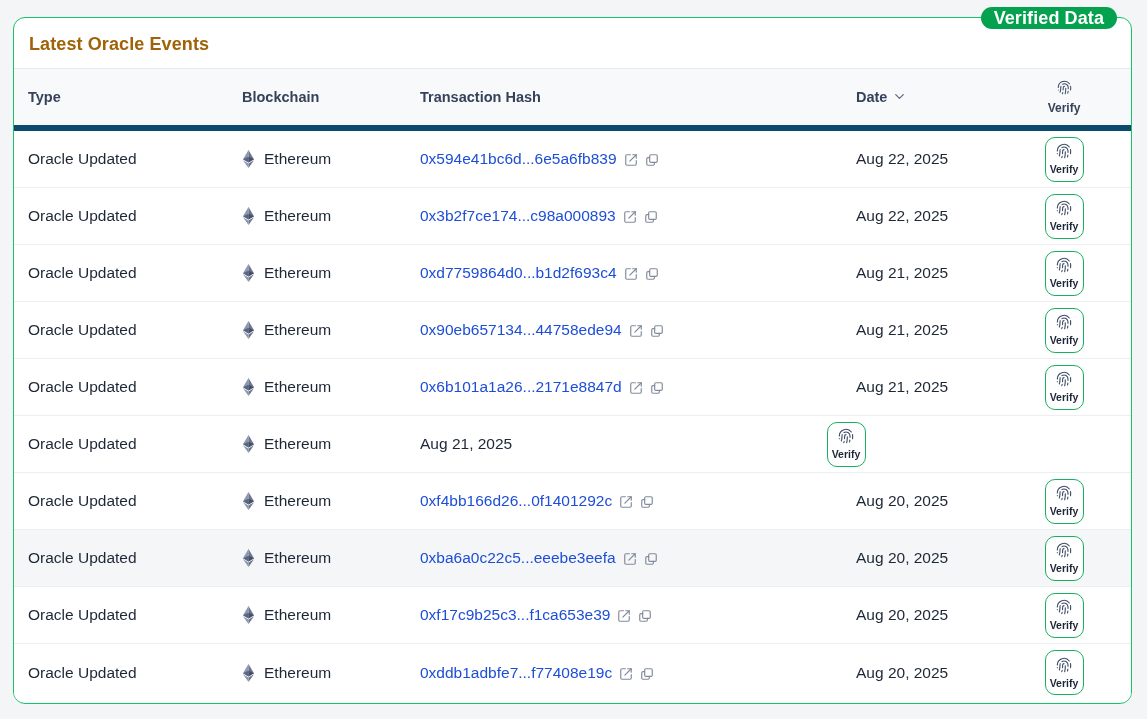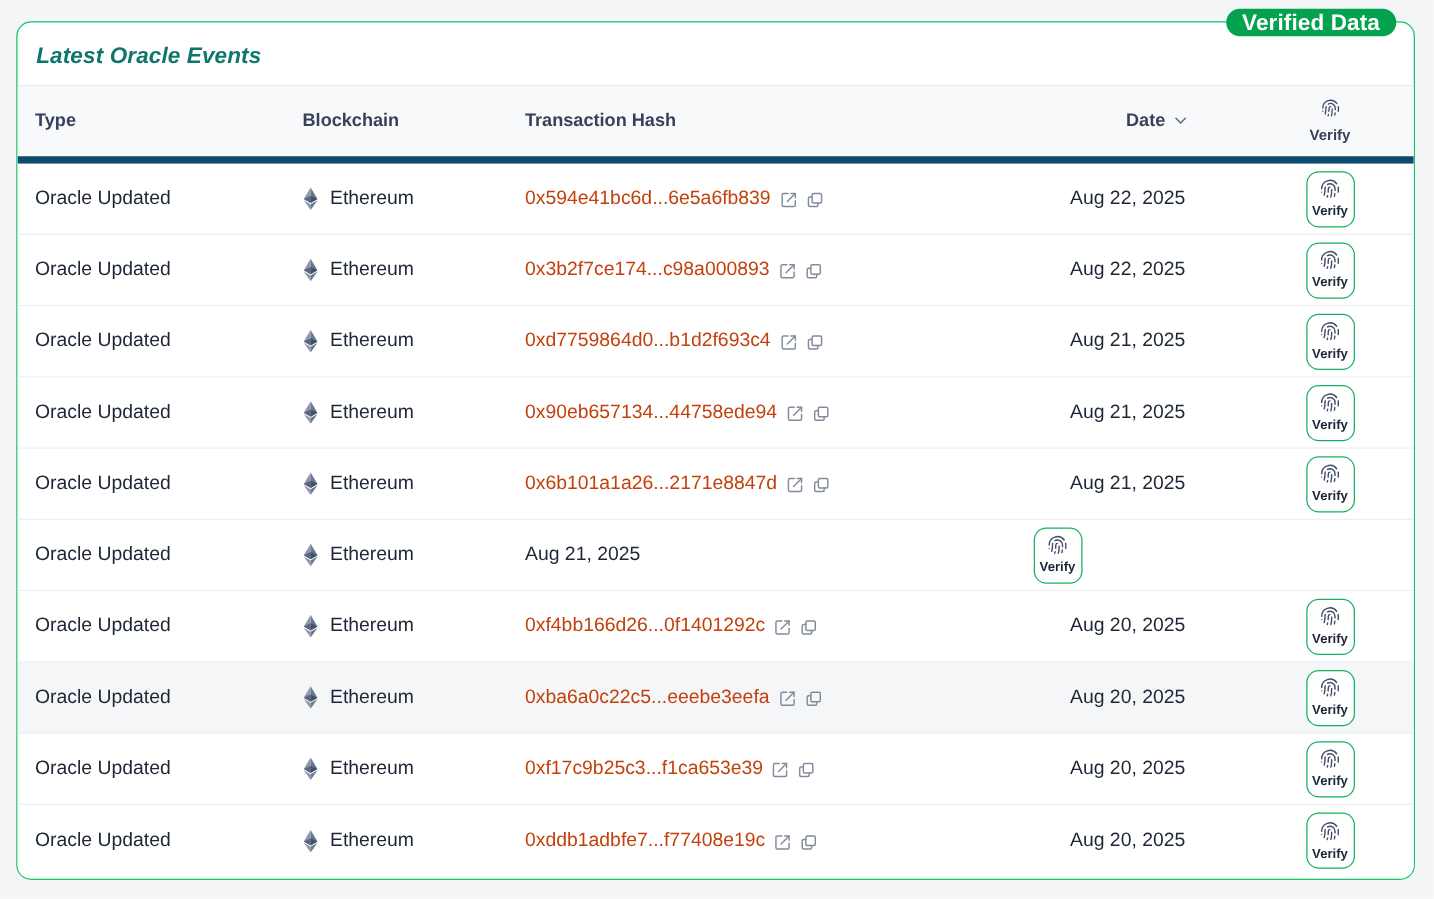--- a/index.html
+++ b/index.html
@@ -38,23 +38,22 @@
   .card-header {
     height: 51px;
     display: flex; align-items: center;
     padding: 2px 15px 0 15px;
     border-bottom: 1px solid #E7E9EC;
   }
   .card-title {
     margin: 0;
     font-size: 18px;
     font-weight: 700;
-    color: #0f766e;
+    color: #a16207;
     letter-spacing: 0.1px;
-    font-style: italic;
   }
   .thead {
     height: 62px;
     background: #F8F9FB;
     border-bottom: 6px solid #0c4a6e;
     display: flex; align-items: center;
     padding-left: 14px;
     font-size: 14.5px;
     font-weight: 600;
     color: #36425A;
@@ -64,34 +63,34 @@
   .c-chain { width: 178px; display: flex; align-items: center; gap: 9px; }
   .c-hash  { width: 436px; display: flex; align-items: center; gap: 7px; }
   .c-date  { width: 141px; display: flex; align-items: center; gap: 5px; }
   .c-verify{ flex: 1 1 auto; display: flex; justify-content: center; }
   .verify-head {
     flex-direction: column;
     align-items: center;
     gap: 3px;
   }
   .verify-head .verify-head-label { font-size: 12px; font-weight: 700; color: #36425A; }
-  .sortable { cursor: pointer; justify-content: center; }
+  .sortable { cursor: pointer; }
   .row {
     height: 57px;
     display: flex; align-items: center;
     padding-left: 14px;
     border-bottom: 1px solid #ECEEF0;
     font-size: 15.5px;
     color: #1D2736;
     background: #FFFFFF;
   }
   .row:last-child { border-bottom: none; }
   .row.highlight { background: #F5F6F8; }
   .hash-link {
-    color: #c2410c;
+    color: #1d4ed8;
     font-weight: 500;
     text-decoration: none;
     cursor: pointer;
     white-space: nowrap;
   }
   .icon-btn {
     display: inline-flex;
     align-items: center;
     color: #828B9B;
     cursor: pointer;

